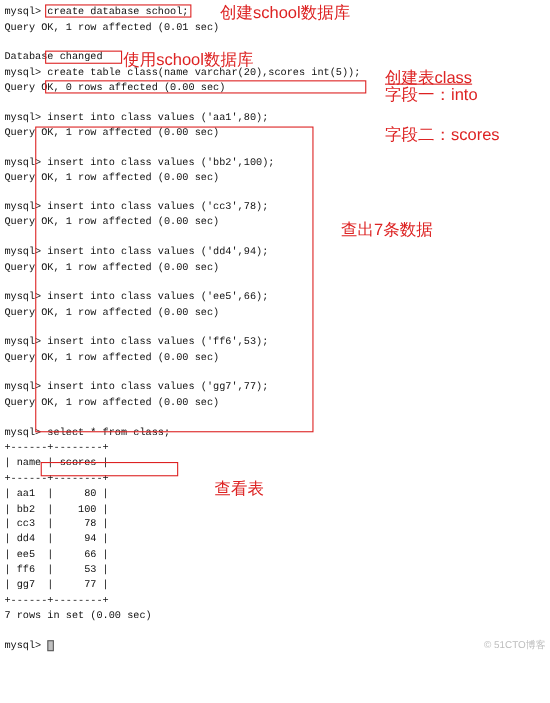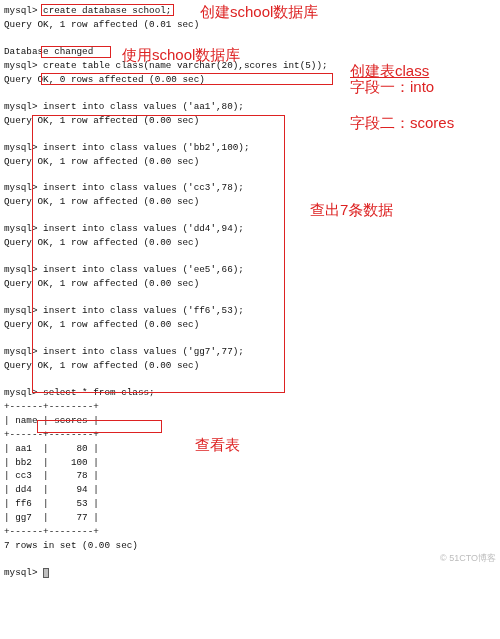--- a/index.html
+++ b/index.html
@@ -27,21 +27,21 @@
     }
     .cursor {
       display:inline-block;
       width:6px; height:10px;
       background:#c0c0c0;
       border:1px solid #5a5a5a;
       vertical-align:middle;
     }
     .watermark {
       position:absolute;
-      bottom:17px; right:4px;
+      bottom:2px; right:4px;
       color:#bdbdbd;
       font-family:"Microsoft YaHei",sans-serif;
       font-size:9px;
     }
     .mb { margin-bottom:13px; }
   </style>
 </head>
 <body>
 
 <div id="term">
@@ -66,34 +66,35 @@
     <div class="line mb">Query OK, 1 row affected (0.00 sec)</div>
     <div class="line mb"></div>
     <div class="line">mysql&gt; select * from class;</div>
     <div class="line">+------+--------+</div>
     <div class="line">| name | scores |</div>
     <div class="line">+------+--------+</div>
     <div class="line">| aa1  |     80 |</div>
     <div class="line">| bb2  |    100 |</div>
     <div class="line">| cc3  |     78 |</div>
     <div class="line">| dd4  |     94 |</div>
+    <div class="line">| ee5  |     66 |</div>
     <div class="line">| ff6  |     53 |</div>
     <div class="line">| gg7  |     77 |</div>
     <div class="line">+------+--------+</div>
     <div class="line mb">7 rows in set (0.00 sec)</div>
     <div class="line">mysql&gt; <span class="cursor"></span></div>
   </div>
 
 <div class="redbox" style="left:41px; top:4px;  width:133px; height:12px;"></div>
 <div class="redbox" style="left:41px; top:46px; width:70px;  height:12px;"></div>
 <div class="redbox" style="left:41px; top:73px; width:292px; height:12px;"></div>
 <div class="redbox" style="left:32px; top:115px; width:253px; height:278px;"></div>
 <div class="redbox" style="left:37px; top:420px; width:125px; height:13px;"></div>
 
 <div class="ann" style="left:200px; top:2px;">创建school数据库</div>
-<div class="ann" style="left:122px; top:45px;">使用school数据库</div>
+<div class="ann" style="left:112px; top:45px;">使用school数据库</div>
 <div class="ann" style="left:350px; top:61px;text-decoration:underline;">创建表class</div>
 <div class="ann" style="left:350px; top:77px;">字段一：into</div>
 <div class="ann" style="left:350px; top:92px;margin-top:21px;">字段二：scores</div>
 <div class="ann" style="left:310px; top:200px;">查出7条数据</div>
 <div class="ann" style="left:195px; top:435px;">查看表</div>
 
 <div class="watermark">© 51CTO博客</div>
 
 </body></html>

